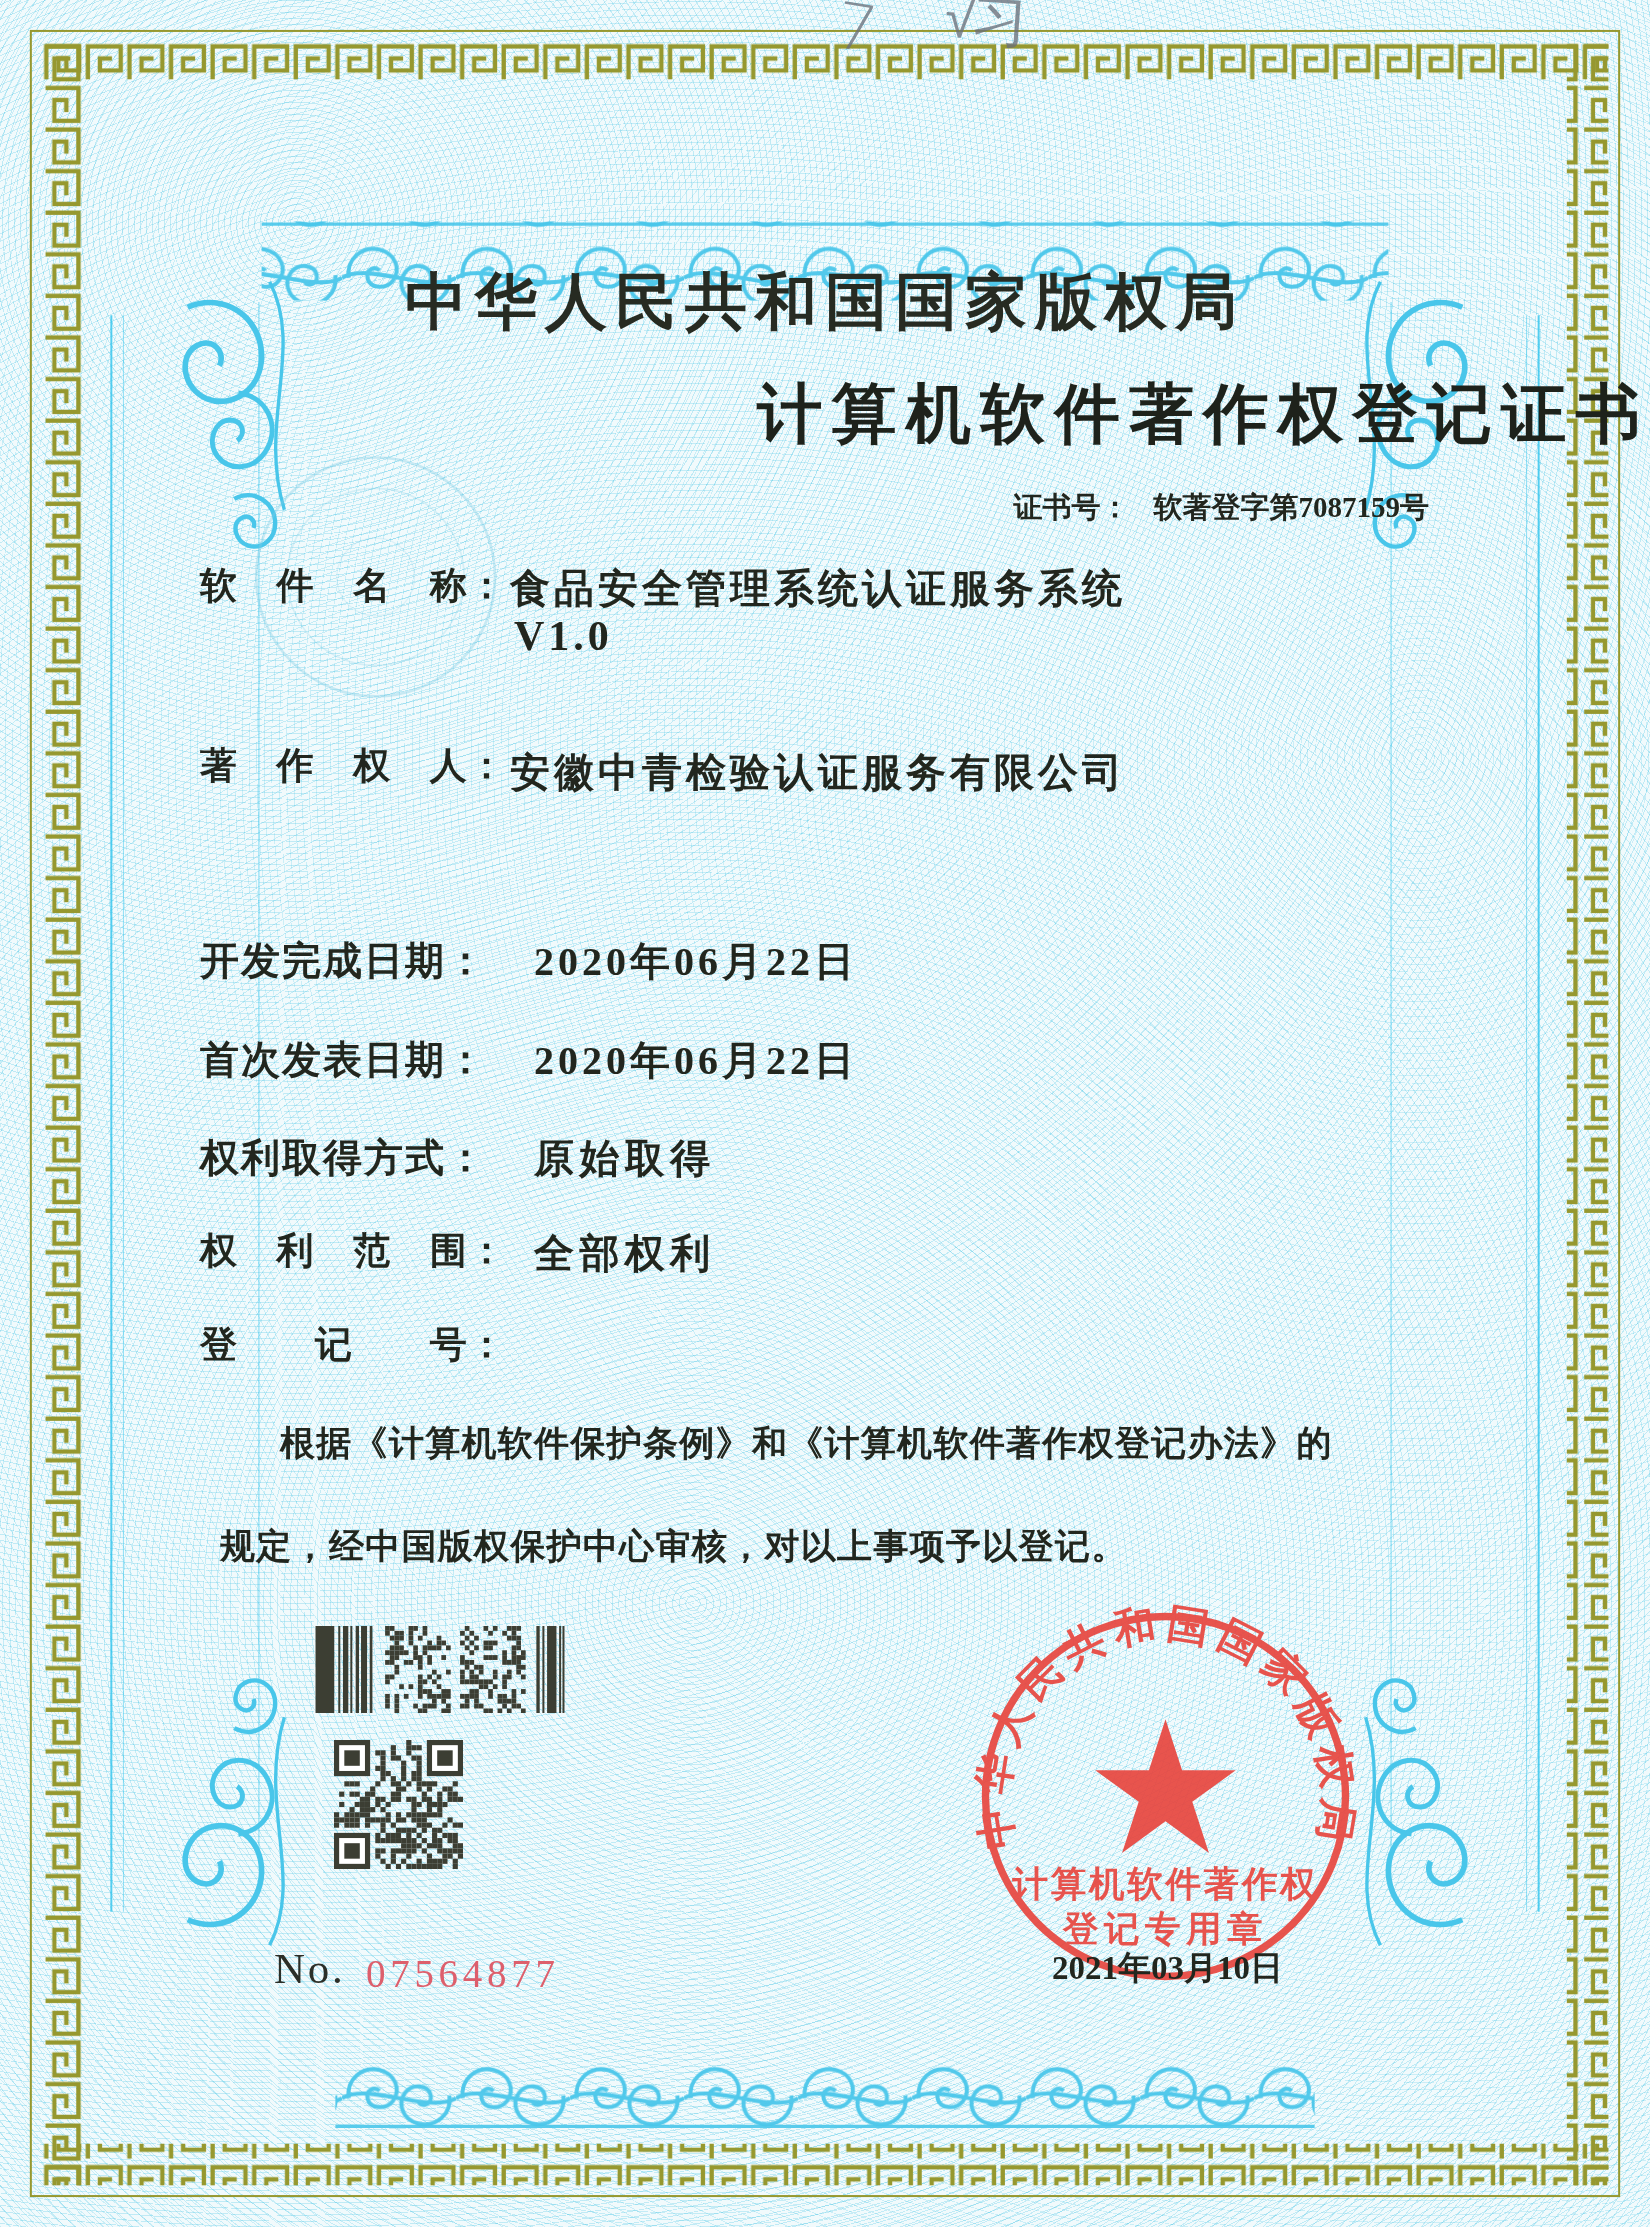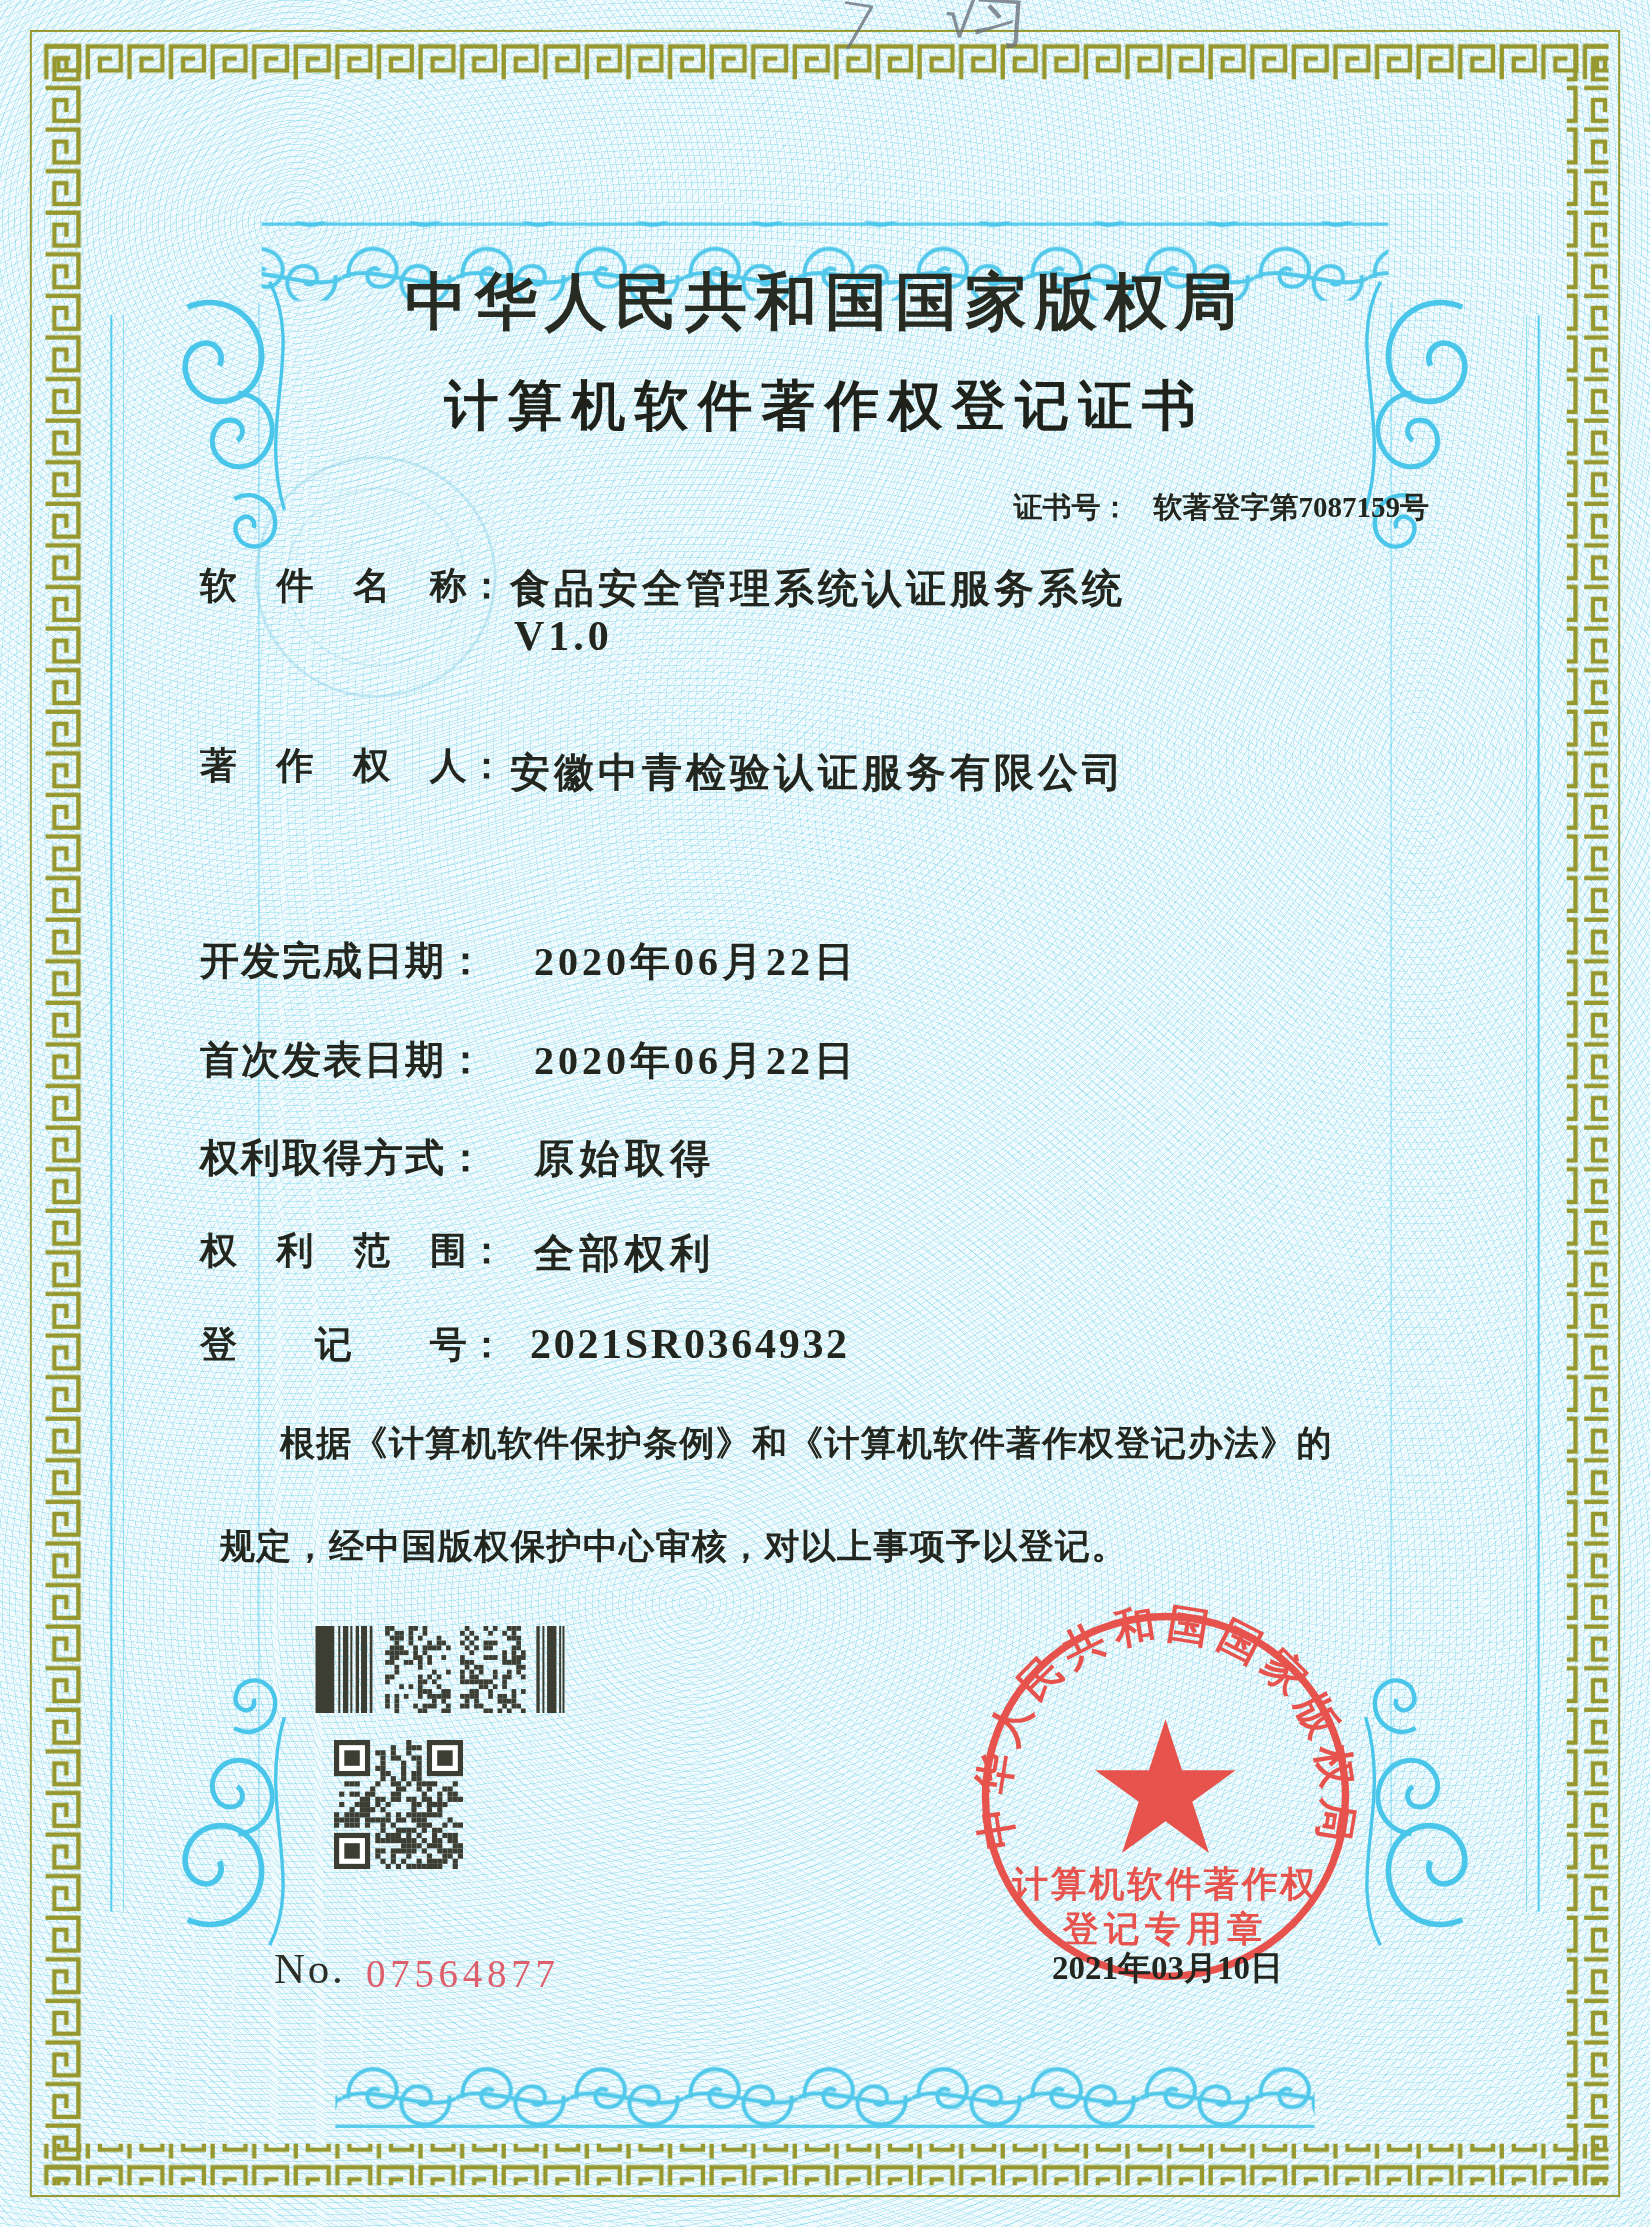--- a/index.html
+++ b/index.html
@@ -11,21 +11,21 @@
     background:
       repeating-radial-gradient(circle at 18% 10%, rgba(64,194,228,.28) 0 0.9px, rgba(255,255,255,0) 0.9px 6px),
       repeating-radial-gradient(circle at 86% 34%, rgba(64,194,228,.22) 0 0.8px, rgba(255,255,255,0) 0.8px 7.4px),
       repeating-radial-gradient(circle at 42% 72%, rgba(64,194,228,.26) 0 0.9px, rgba(255,255,255,0) 0.9px 6.7px),
       #f1fafc;
   }
   .abs{position:absolute;}
   .decor-svg{left:0;top:0;width:1650px;height:2227px;z-index:1;}
   .txt{color:#22261e;z-index:5;white-space:nowrap;}
   .title{left:0;width:1650px;top:260px;text-align:center;font-size:62px;font-weight:900;letter-spacing:8px;color:#272b22;}
-  .subtitle{left:0;width:1650px;top:370px;text-align:center;font-size:54px;font-weight:900;letter-spacing:9.4px;color:#1e221b;}
+  .subtitle{left:0;width:1650px;top:370px;text-align:right;font-size:65px;font-weight:900;letter-spacing:9.4px;color:#1e221b;}
   .certno{top:488px;right:221px;font-size:29px;font-weight:700;}
   .certno .gap{display:inline-block;width:24px;}
   .flabel{left:200px;font-size:37px;font-weight:700;letter-spacing:1.3px;}
   .flabel6{left:200px;font-size:39px;font-weight:700;letter-spacing:2px;}
   .fvalue{font-size:40px;font-weight:700;letter-spacing:4px;}
   .para{font-size:35px;font-weight:600;letter-spacing:1.3px;color:#22261e;padding-left:20px;}
   .serial-label{left:274px;top:1944px;font-size:43px;font-weight:400;color:#2c2f28;letter-spacing:2.7px;}
   .serial-value{left:366px;top:1951px;font-size:39px;font-weight:400;letter-spacing:4.7px;color:#dd5f6c;}
   .issue-date{left:953px;top:1946px;width:429px;text-align:center;font-size:33px;font-weight:700;z-index:6;}
   .pencil{color:rgba(105,112,122,.78);font-family:"DejaVu Sans",sans-serif;font-weight:300;z-index:7;}
@@ -116,21 +116,20 @@
   <div class="abs txt flabel6" style="top:1033px">首次发表日期：</div>
   <div class="abs txt fvalue" style="left:534px;top:1033px">2020年06月22日</div>
 
   <div class="abs txt flabel6" style="top:1131px">权利取得方式：</div>
   <div class="abs txt fvalue" style="left:534px;top:1131px;letter-spacing:5.4px">原始取得</div>
 
   <div class="abs txt flabel" style="top:1226px">权　利　范　围：</div>
   <div class="abs txt fvalue" style="left:534px;top:1226px;letter-spacing:5.4px">全部权利</div>
 
   <div class="abs txt flabel" style="top:1320px">登　　记　　号：</div>
-  <div class="abs txt fvalue" style="left:530px;top:1320px;font-size:42px;letter-spacing:2.7px">2021SR0364932</div>
 
   <div class="abs txt para" style="left:260px;top:1420px">根据《计算机软件保护条例》和《计算机软件著作权登记办法》的</div>
   <div class="abs txt para" style="left:200px;top:1523px">规定，经中国版权保护中心审核，对以上事项予以登记。</div>
 
   <svg id="barcode-svg" class="abs code-svg" style="left:315px;top:1626px;width:250px;height:87px" viewBox="0 0 372 130" xmlns="http://www.w3.org/2000/svg">
       <rect x="0" y="0" width="28" height="130"></rect>
       <rect x="34" y="0" width="3" height="130"></rect>
       <rect x="41" y="0" width="8" height="130"></rect>
       <rect x="52" y="0" width="3" height="130"></rect>
       <rect x="60" y="0" width="5" height="130"></rect>

